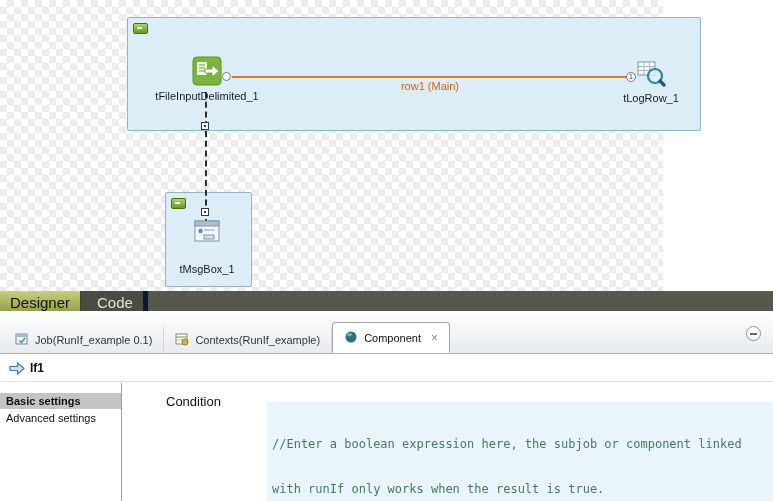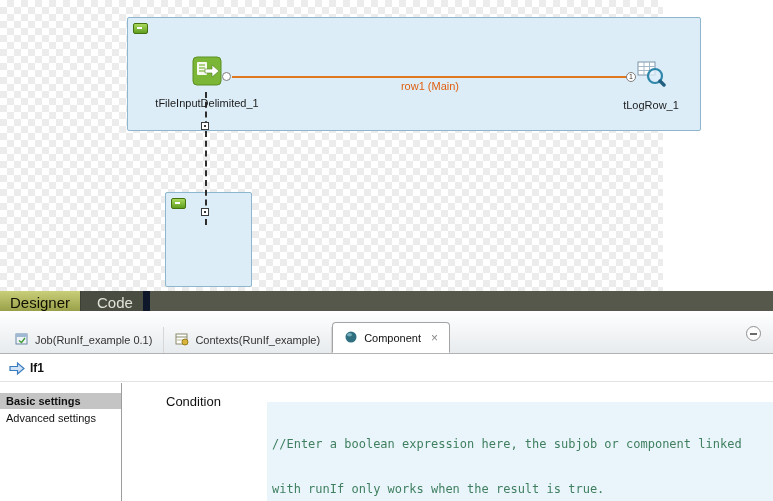--- a/index.html
+++ b/index.html
@@ -16,38 +16,38 @@
     background-size:14px 14px;
     background-position:0 0,7px 7px;
   }
   .subjob{position:absolute;background:#dcedf8;border:1px solid #8fb6cf;border-radius:2px;}
   .subjob-toggle{position:absolute;left:5px;top:5px;width:13px;height:9px;
     background:linear-gradient(#a9d95c,#5f9e1f);border:1px solid #45720f;border-radius:2px;}
   .subjob-toggle .bar{position:absolute;left:3px;top:3px;width:5px;height:2px;background:#fff;}
 
   .comp{position:absolute;text-align:center;}
   .comp .iconwrap{display:inline-block;}
-  .comp .clabel{margin-top:7px;font-size:11px;color:#1c1c1c;white-space:nowrap;}
+  .comp .clabel{font-size:11px;color:#1c1c1c;white-space:nowrap;}
 
   .conn-line{position:absolute;left:232px;top:76px;width:395px;height:0;border-top:2px solid #e07820;}
   .conn-label{position:absolute;left:330px;top:80px;width:200px;text-align:center;
     font-size:11px;color:#e06010;}
   .endpoint{position:absolute;background:#fff;border:1px solid #7d7d7d;box-sizing:border-box;}
   .ep-circle{width:9px;height:9px;border-radius:50%;}
   .ep-num{width:10px;height:10px;border-radius:50%;font-size:7px;line-height:8px;text-align:center;color:#333;}
 
   .trigger-line{position:absolute;left:205px;top:92px;height:133px;width:0;border-left:2px dashed #2e2e2e;}
   .trigger-box{position:absolute;width:8px;height:8px;background:#fff;border:1px solid #3a3a3a;box-sizing:border-box;}
   .trigger-box .dot{position:absolute;left:2px;top:2px;width:2px;height:2px;background:#3a3a3a;}
 
   
   .view-bar{position:absolute;left:0;top:291px;width:773px;height:20px;background:#55584a;display:flex;}
   .vtab{font-size:15px;padding:3px 10px 0 10px;height:17px;}
   .vtab.designer{background:linear-gradient(#c9cf78,#99a04a);color:#101000;border-right:1px solid #3c3f33;}
-  .vtab.code{background:#494c40;color:#e2e2d8;border-right:7px solid #0f172a;padding-left:16px;}
+  .vtab.code{background:#494c40;color:#e2e2d8;border-right:5px solid #0f172a;padding-left:16px;}
 
   
   .editor-tabs{position:absolute;left:0;top:311px;width:773px;height:43px;
     background:linear-gradient(#ffffff,#e7ebee);border-bottom:1px solid #b2b2b2;box-sizing:border-box;}
   .tabs-strip{position:absolute;left:4px;bottom:0;display:flex;align-items:flex-end;}
   .etab{display:flex;align-items:center;gap:6px;height:26px;padding:0 11px;font-size:11px;color:#333;
     border-right:1px solid #d7d7d7;}
   .etab.active{background:#fff;border:1px solid #a4a4a4;border-bottom:1px solid #fff;
     border-radius:4px 4px 0 0;height:29px;color:#111;justify-content:center;}
   .etab .close{color:#888;font-size:12px;margin-left:4px;}
@@ -124,20 +124,32 @@
         <svg width="30" height="30" viewBox="0 0 30 30">
           <rect x="2" y="4" width="17" height="13" fill="#ffffff" stroke="#7a93a8"></rect>
           <path d="M2 8.5 h17 M2 12.5 h17 M8 4 v13 M13.5 4 v13" stroke="#a3b9c8" stroke-width="1" fill="none"></path>
           <circle cx="19" cy="18" r="7" fill="#ddeefb" fill-opacity="0.75" stroke="#2e86ab" stroke-width="2.2"></circle>
           <line x1="24" y1="23" x2="28" y2="27" stroke="#1f5f80" stroke-width="3.4" stroke-linecap="round"></line>
         </svg>
       </span>
       <div class="clabel">tLogRow_1</div>
     </div>
 
+    <div class="comp" style="left:147px;top:219px;width:120px;">
+      <span class="iconwrap">
+        <svg width="27" height="24" viewBox="0 0 27 24">
+          <rect x="1" y="2" width="24" height="20" fill="#f4f7fa" stroke="#8096a8"></rect>
+          <rect x="1" y="2" width="24" height="5" fill="#aebfce" stroke="#8096a8"></rect>
+          <circle cx="6.5" cy="12" r="2.2" fill="#4a90d9"></circle>
+          <rect x="10" y="16" width="10" height="4" fill="#dbe2e9" stroke="#8096a8"></rect>
+          <line x1="10" y1="11" x2="21" y2="11" stroke="#9fb0bf" stroke-width="1.2"></line>
+        </svg>
+      </span>
+      <div class="clabel" style="margin-top:16px;">tMsgBox_1</div>
+    </div>
 
   </div>
 
   <div class="view-bar">
     <div class="vtab designer">Designer</div>
     <div class="vtab code">Code</div>
   </div>
 
   <div class="editor-tabs">
     <div class="tabs-strip">

